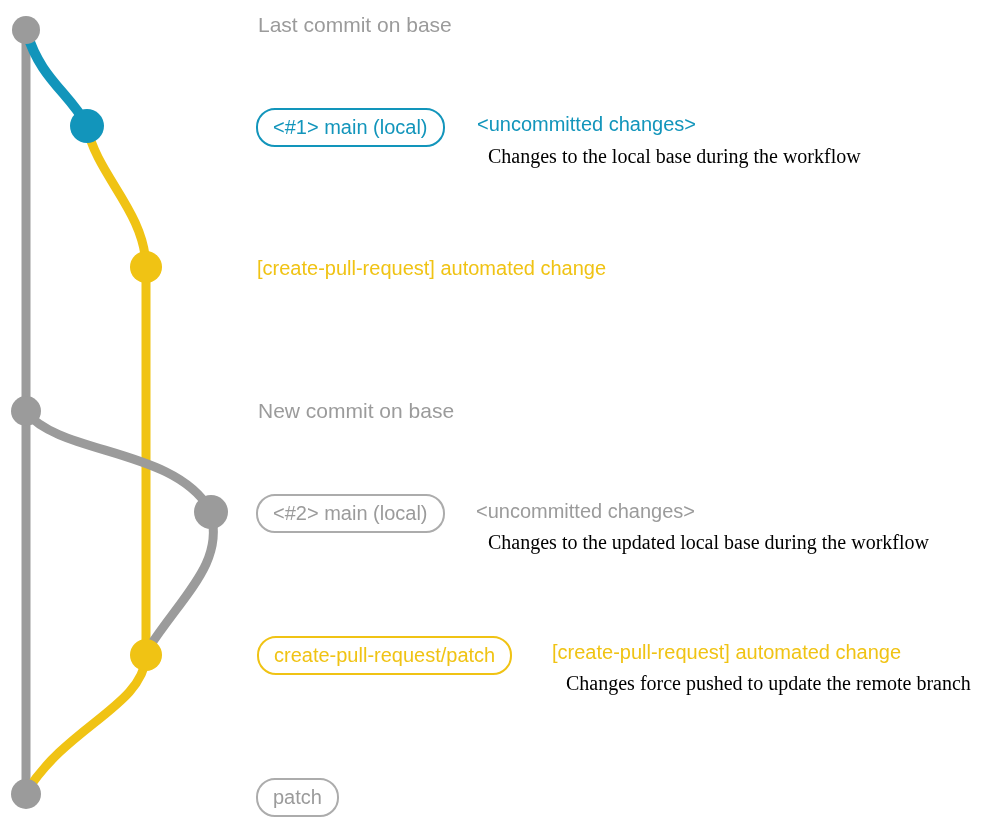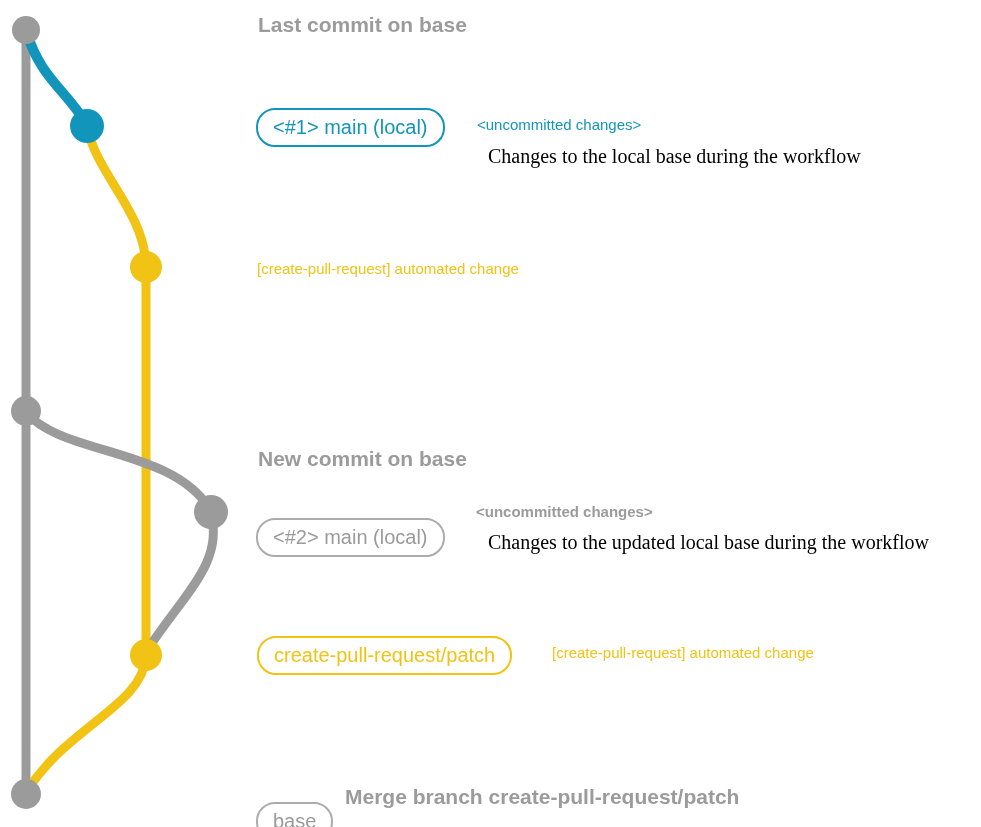--- a/index.html
+++ b/index.html
@@ -16,43 +16,43 @@
   .s { fill: none; stroke-width: 9; stroke-linecap: round; }
   .s-gray { stroke: var(--gray); }
   .s-teal { stroke: var(--teal); stroke-width: 10; }
   .s-gold { stroke: var(--gold); }
   .f-gray { fill: var(--gray); }
   .f-teal { fill: var(--teal); }
   .f-gold { fill: var(--gold); }
 
   .abs { position: absolute; white-space: nowrap; }
   .label { font-size: 21px; line-height: 24px; }
-  .heading { font-size: 15px; line-height: 25px; }
+  .heading { font-size: 20px; line-height: 25px; }
   .desc {
     font-family: "Liberation Serif", serif;
     font-size: 20px;
     line-height: 23px;
     color: var(--ink);
     text-align: right;
   }
-  .gray { color: var(--gray); font-weight: bold; }
+  .gray { color: var(--gray); }
   .teal { color: var(--teal); }
   .gold { color: var(--gold); }
 
   .badge {
     display: inline-block;
     border: 2.5px solid;
     border-radius: 19px;
     padding: 5px 15px;
     font-size: 20px;
     line-height: 25px;
     background: var(--bg, #fff);
   }
   .badge-teal { border-color: var(--teal); color: var(--teal); }
-  .badge-gray { border-color: #ACACAC; color: var(--gray); border-width: 2px; margin-top: 24px; }
+  .badge-gray { border-color: #ACACAC; color: var(--gray); border-width: 2px; }
   .badge-gold { border-color: var(--gold); color: var(--gold); border-width: 2px; }
 </style>
 </head>
 <body>
 
 <div class="canvas">
 
   <svg class="graph" width="250" height="827" viewBox="0 0 250 827" aria-hidden="true">
 
     <path class="s s-gray" d="M 26 30 L 26 794"></path>
@@ -77,25 +77,25 @@
   </svg>
 
   <div class="abs label gray" style="left:258px; top:13px;">Last commit on base</div>
 
   <div class="abs badge badge-teal" style="left:256px; top:108px;">&lt;#1&gt; main (local)</div>
   <div class="abs heading teal" style="left:477px; top:112px;">&lt;uncommitted changes&gt;</div>
   <div class="abs desc" style="left:488px; top:145px;">Changes to the local base during the workflow</div>
 
   <div class="abs heading gold" style="left:257px; top:256px;">[create-pull-request] automated change</div>
 
-  <div class="abs label gray" style="left:258px; top:399px;margin-top:48px;">New commit on base</div>
+  <div class="abs label gray" style="left:258px; top:399px;">New commit on base</div>
 
   <div class="abs badge badge-gray" style="left:256px; top:494px;">&lt;#2&gt; main (local)</div>
   <div class="abs heading gray" style="left:476px; top:499px;">&lt;uncommitted changes&gt;</div>
   <div class="abs badge badge-gold" style="left:257px; top:636px;">create-pull-request/patch</div>
 
   <div class="abs desc" style="left:488px; top:531px;">Changes to the updated local base during the workflow</div>
   <div class="abs heading gold" style="left:552px; top:640px;">[create-pull-request] automated change</div>
+  <div class="abs desc" style="left:566px; top:672px;">Changes force pushed to update the remote branch</div>
 
-  <div class="abs badge badge-gray" style="left:256px; top:778px;">base</div>
-  <div class="abs label gray" style="left:345px; top:785px;">Merge branch create-pull-request/patch</div>
+  <div class="abs badge badge-gray" style="left:256px; top:778px;">patch</div>
 
 </div>
 
 </body></html>

